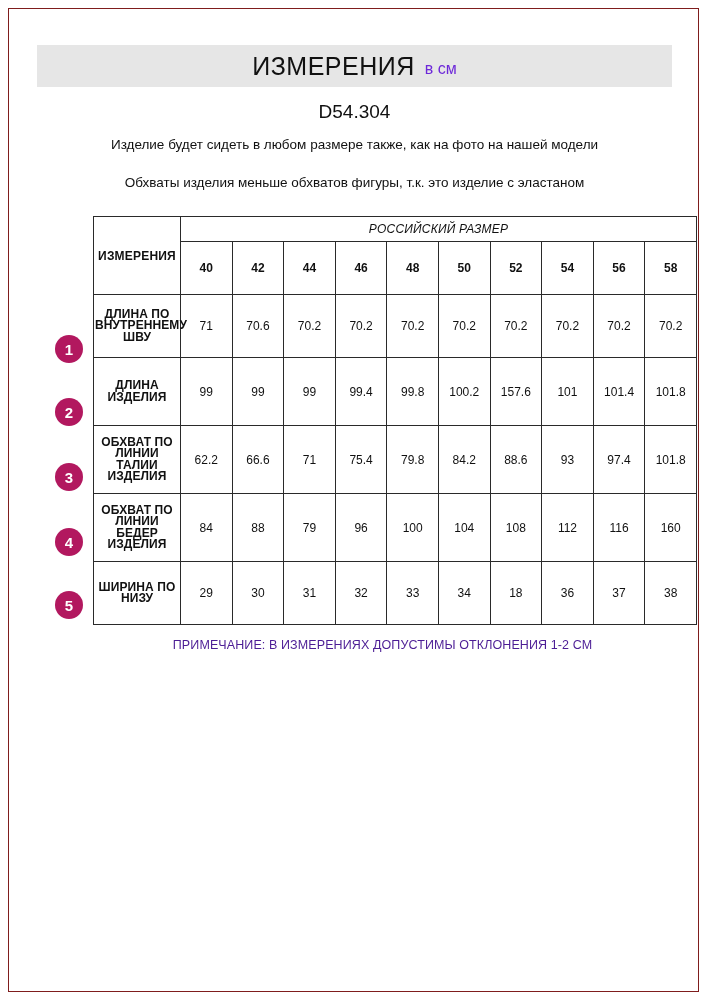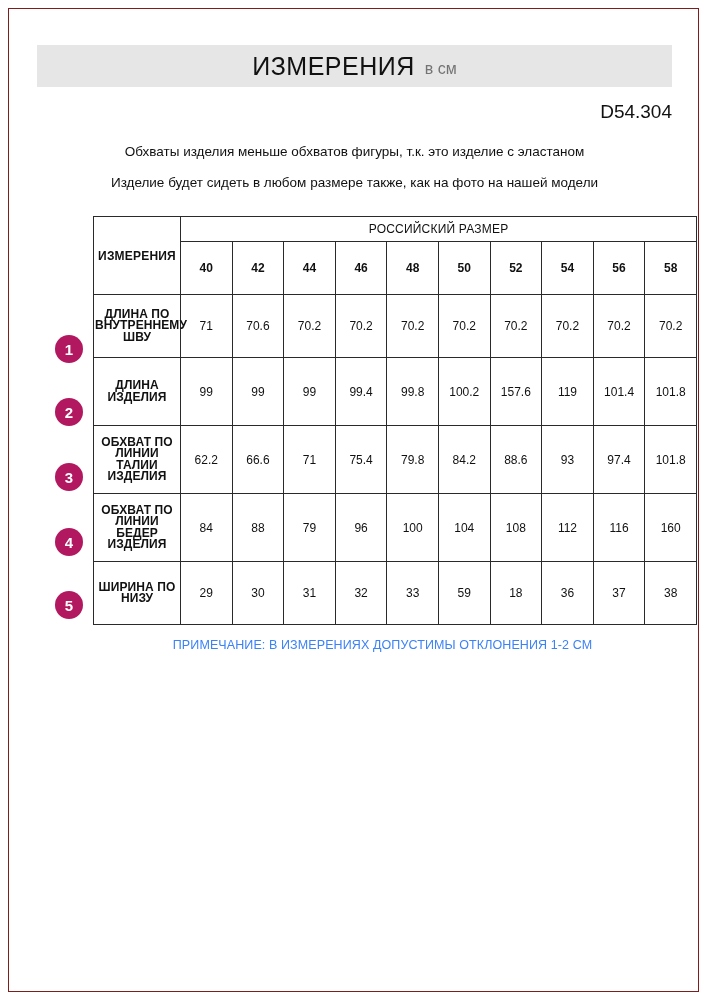--- a/index.html
+++ b/index.html
@@ -47,26 +47,26 @@
   }
   .title-bold {
     font-size: 25px;
     letter-spacing: 0.5px;
     font-weight: 700;
     color: #111;
   }
   .title-unit {
     font-size: 16px;
     font-weight: 400;
-    color: #737373;
+    color: #6d28d9;
     align-self: center;
     padding-top: 5px;
   }
   .model-code {
-    text-align: right;
+    text-align: center;
     font-size: 19px;
     margin-top: 14px;
     color: #111;
   }
   .note-line {
     text-align: center;
     font-size: 13.5px;
     line-height: 19px;
     margin-top: 12px;
     padding: 0 38px;
@@ -95,20 +95,21 @@
     color: #111;
     padding: 2px 1px;
   }
   .col-meas { width: 87px; }
   .col-size { width: 51.6px; }
   .hdr-russian {
     font-size: 11.5px;
     height: 20px;
     font-weight: 400;
     letter-spacing: 0.2px;
+    font-style: italic;
   }
   .hdr-meas {
     font-size: 10.5px;
     font-weight: 700;
     letter-spacing: 0.2px;
   }
   .hdr-size {
     font-size: 17px;
     font-weight: 700;
     height: 48px;
@@ -144,38 +145,38 @@
     display: flex;
     align-items: center;
     justify-content: center;
   }
   .footer-note {
     text-align: center;
     font-size: 12.5px;
     margin-top: 13px;
     padding-left: 56px;
     letter-spacing: 0.1px;
-    color: #3b82f6;
+    color: #4c1d95;
   }
 </style>
 </head>
 <body>
 
 <div class="page">
   <div class="content">
 
     <div class="title-bar">
       <span class="title-light">ИЗМЕРЕНИЯ</span>
       <span class="title-unit">в см</span>
     </div>
 
     <div class="model-code">D54.304</div>
 
+    <div class="note-line">Изделие будет сидеть в любом размере также, как на фото на нашей модели</div>
     <div class="note-line second">Обхваты изделия меньше обхватов фигуры, т.к. это изделие с эластаном</div>
-    <div class="note-line">Изделие будет сидеть в любом размере также, как на фото на нашей модели</div>
 
     <div class="table-wrap">
 
       <div class="bullet" style="top:119px">1</div>
       <div class="bullet" style="top:182px">2</div>
       <div class="bullet" style="top:247px">3</div>
       <div class="bullet" style="top:312px">4</div>
       <div class="bullet" style="top:375px">5</div>
 
       <table class="size-table">
@@ -226,21 +227,21 @@
 
           <tr class="r2">
             <td class="row-label">ДЛИНА ИЗДЕЛИЯ</td>
             <td class="row-val">99</td>
             <td class="row-val">99</td>
             <td class="row-val">99</td>
             <td class="row-val">99.4</td>
             <td class="row-val">99.8</td>
             <td class="row-val">100.2</td>
             <td class="row-val">157.6</td>
-            <td class="row-val">119</td>
+            <td class="row-val">101</td>
             <td class="row-val">101.4</td>
             <td class="row-val">101.8</td>
           </tr>
 
           <tr class="r3">
             <td class="row-label">ОБХВАТ ПО ЛИНИИ ТАЛИИ ИЗДЕЛИЯ</td>
             <td class="row-val">62.2</td>
             <td class="row-val">66.6</td>
             <td class="row-val">71</td>
             <td class="row-val">75.4</td>
@@ -266,21 +267,21 @@
             <td class="row-val">160</td>
           </tr>
 
           <tr class="r5">
             <td class="row-label">ШИРИНА ПО НИЗУ</td>
             <td class="row-val">29</td>
             <td class="row-val">30</td>
             <td class="row-val">31</td>
             <td class="row-val">32</td>
             <td class="row-val">33</td>
-            <td class="row-val">59</td>
+            <td class="row-val">34</td>
             <td class="row-val">18</td>
             <td class="row-val">36</td>
             <td class="row-val">37</td>
             <td class="row-val">38</td>
           </tr>
         </tbody>
       </table>
     </div>
 
     <div class="footer-note">ПРИМЕЧАНИЕ: В ИЗМЕРЕНИЯХ ДОПУСТИМЫ ОТКЛОНЕНИЯ 1-2 СМ</div>

